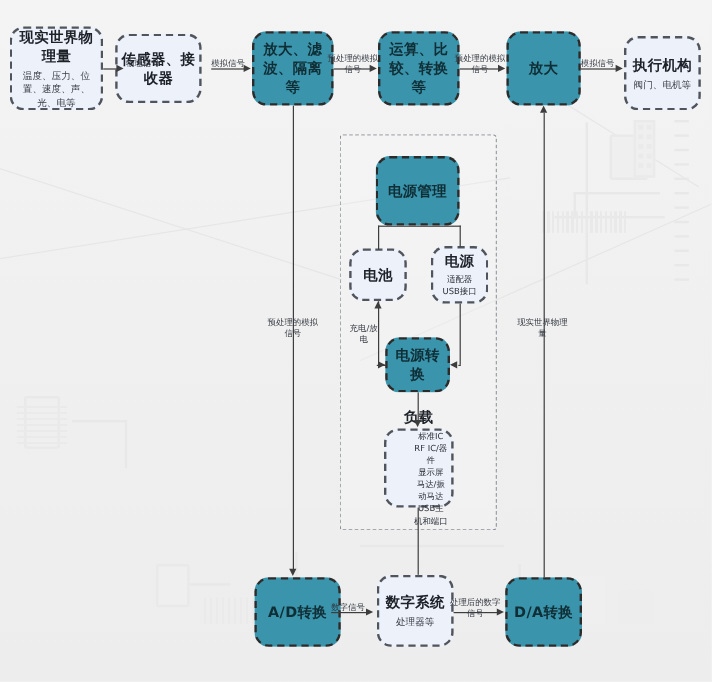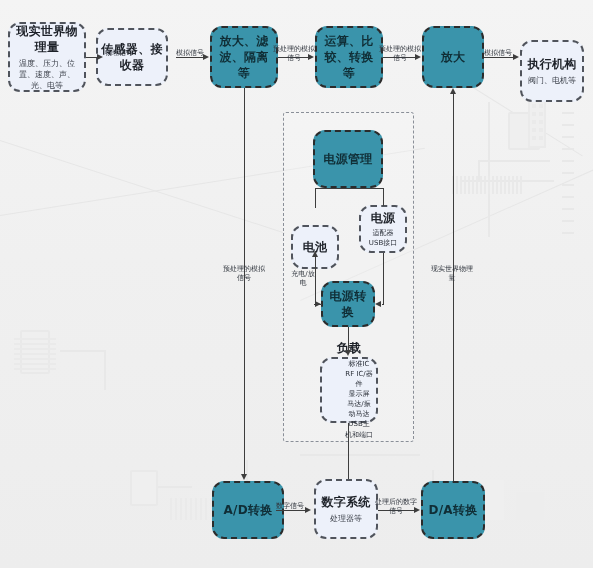--- a/index.html
+++ b/index.html
@@ -161,30 +161,30 @@
   </div>
 
   <div class="node teal" style="left:315px; top:26px; width:68px; height:62px;">
     <span class="ttl">运算、比较、转换等</span>
   </div>
 
   <div class="node teal" style="left:422px; top:26px; width:62px; height:62px;">
     <span class="ttl">放大</span>
   </div>
 
-  <div class="node pale" style="left:520px; top:40px; width:64px; height:62px;">
+  <div class="node pale" style="left:520px; top:30px; width:64px; height:62px;">
     <span class="ttl">执行机构</span>
     <span class="sub">阀门、电机等</span>
   </div>
 
   <div class="node teal" style="left:313px; top:130px; width:70px; height:58px;">
     <span class="ttl">电源管理</span>
   </div>
 
-  <div class="node pale" style="left:291px; top:225px; width:48px; height:44px;">
+  <div class="node pale" style="left:291px; top:207px; width:48px; height:44px;">
     <span class="ttl">电池</span>
   </div>
 
   <div class="node pale" style="left:359px; top:205px; width:48px; height:48px;">
     <span class="ttl">电源</span>
     <span class="tiny-list" style="white-space:pre-line;">适配器
 USB接口</span>
   </div>
 
   <div class="node teal" style="left:321px; top:281px; width:54px; height:46px;">

